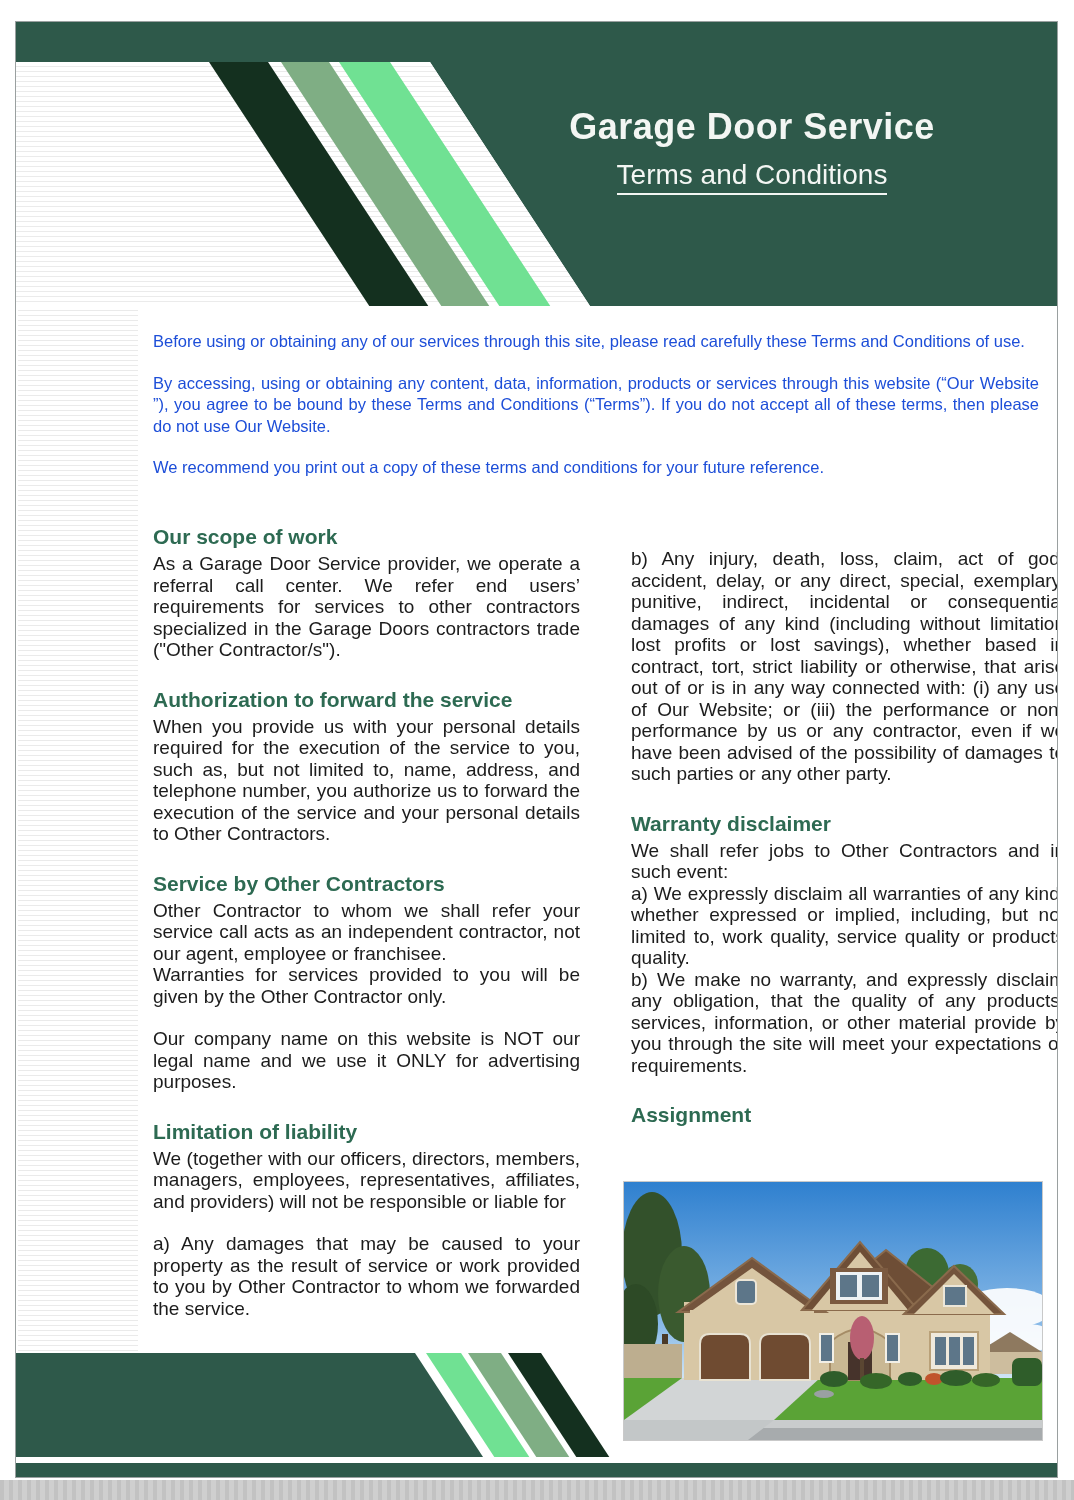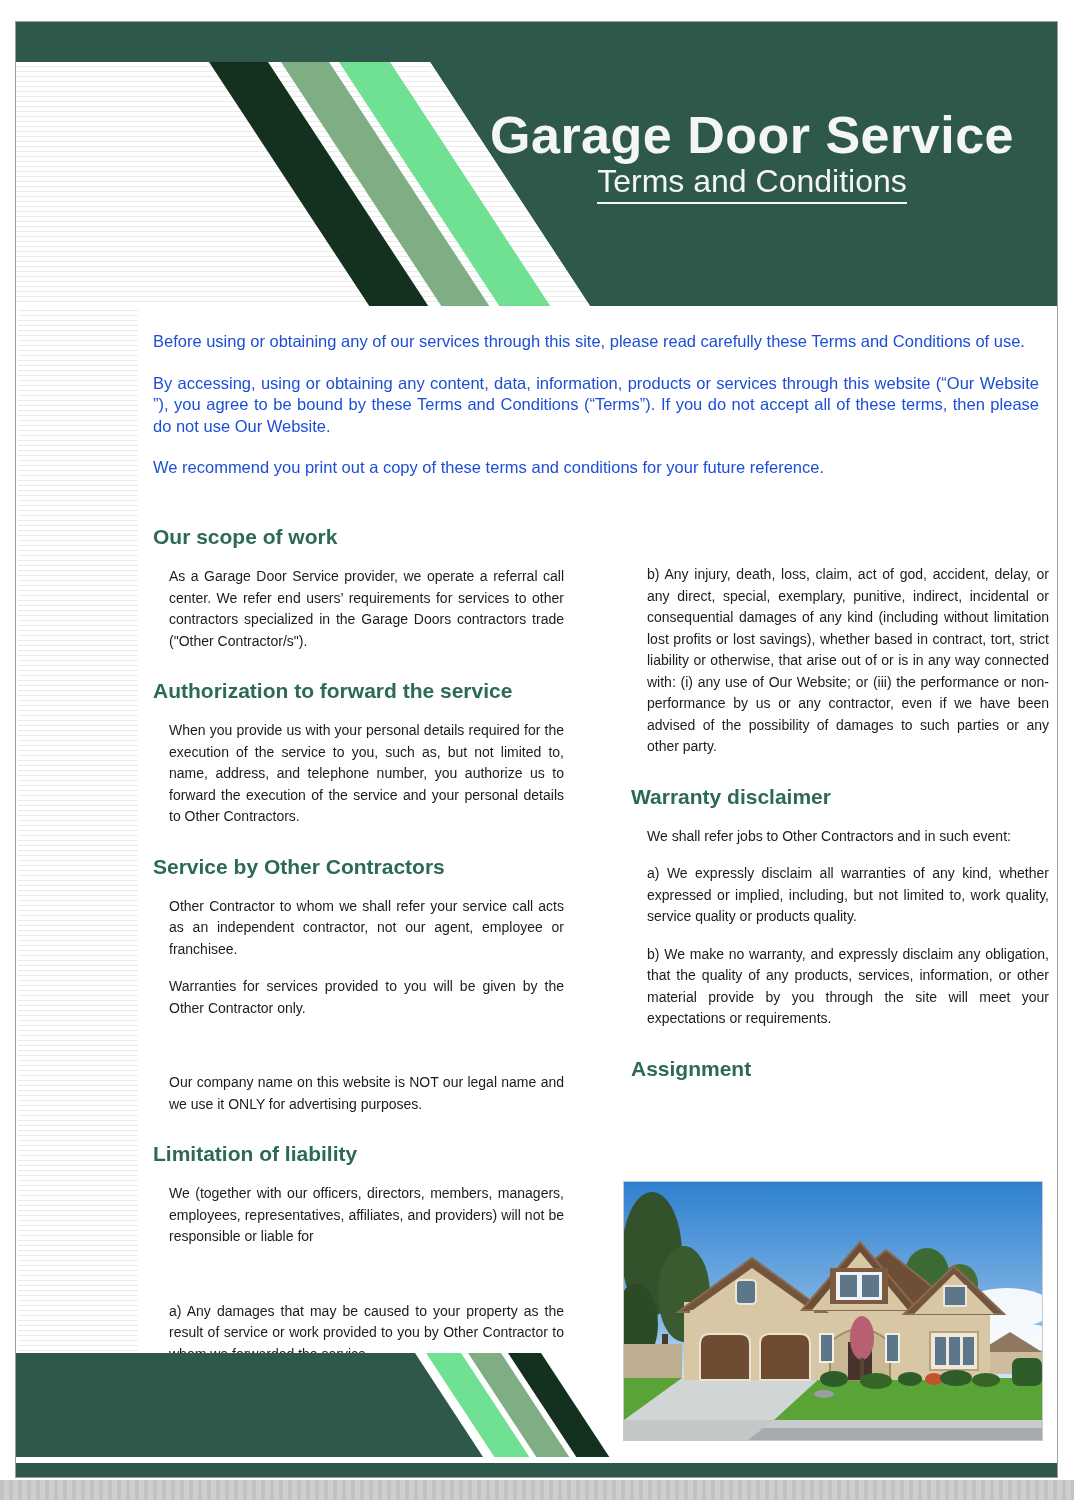--- a/index.html
+++ b/index.html
@@ -14,36 +14,36 @@
   
   .header{position:absolute;left:0;top:0;width:100%;height:284px;background:#2e594a;}
   .wedge{position:absolute;left:0;top:40px;width:574px;height:244px;background-color:#fff;
          background-image:repeating-linear-gradient(to bottom,#ffffff 0 4px,#ebebeb 4px 5px);
          clip-path:polygon(0 0,414px 0,574px 100%,0 100%);}
   .stripe{position:absolute;top:40px;height:244px;transform:skewX(33.3deg);transform-origin:0 0;}
   .stripe-dark{left:193px;width:59px;background:#14301f;}
   .stripe-sage{left:265px;width:48px;background:#7fae84;}
   .stripe-bright{left:323px;width:51px;background:#70e193;}
   .titles{position:absolute;left:440px;top:86px;width:592px;text-align:center;color:#f3f6f3;}
-  .titles h1{margin:0;font-size:52px;font-weight:bold;letter-spacing:0.5px;line-height:1.05;}
-  .subtitle{font-size:32px;}
+  .titles h1{margin:0;font-size:36px;font-weight:bold;letter-spacing:0.5px;line-height:1.05;}
+  .subtitle{margin-top:13px;font-size:28px;}
   .subtitle span{display:inline-block;border-bottom:2px solid #f3f6f3;padding-bottom:2px;}
 
   
   .margin-texture{position:absolute;left:2px;top:284px;width:120px;height:1047px;
          background:repeating-linear-gradient(to bottom,#ffffff 0 4px,#eaeaea 4px 5px);}
 
   
   .intro{position:absolute;left:137px;top:309px;width:886px;}
   .intro p{margin:0 0 20px;text-align:justify;font-size:16.5px;line-height:21.5px;color:#1d4ed8;}
   .intro p:last-child{margin-bottom:0;}
   .col{position:absolute;color:#1c1c1c;}
   .col section{margin:0 0 26px;}
   .col h2{margin:0 0 3px;font-size:21px;line-height:26px;color:#2d6a52;white-space:nowrap;}
-  .col p{margin:16px;text-align:justify;font-size:14px;line-height:21.5px;}
+  .col p{margin:0;text-align:justify;font-size:19px;line-height:21.5px;}
   .pgap{height:21px;}
   #col-left{left:137px;top:502px;width:427px;}
   #col-right{left:615px;top:526px;width:434px;}
 
   
   .photo{position:absolute;left:607px;top:1159px;width:418px;height:258px;margin:0;
          border:1px solid #c9c9c9;box-sizing:content-box;}
   .photo svg{display:block;width:100%;height:100%;}
 
   

